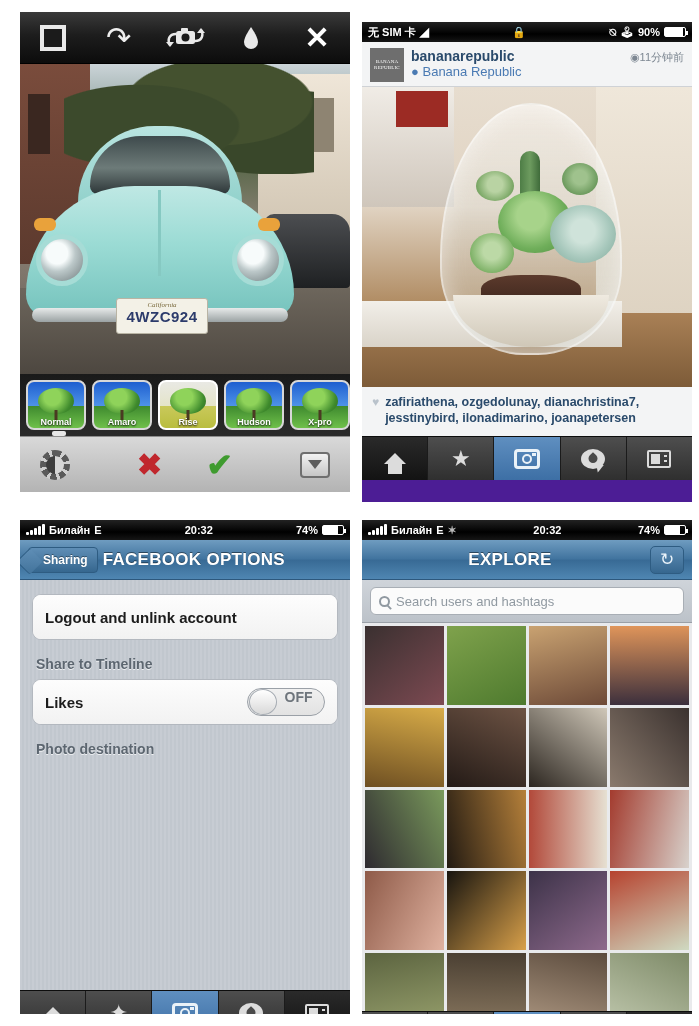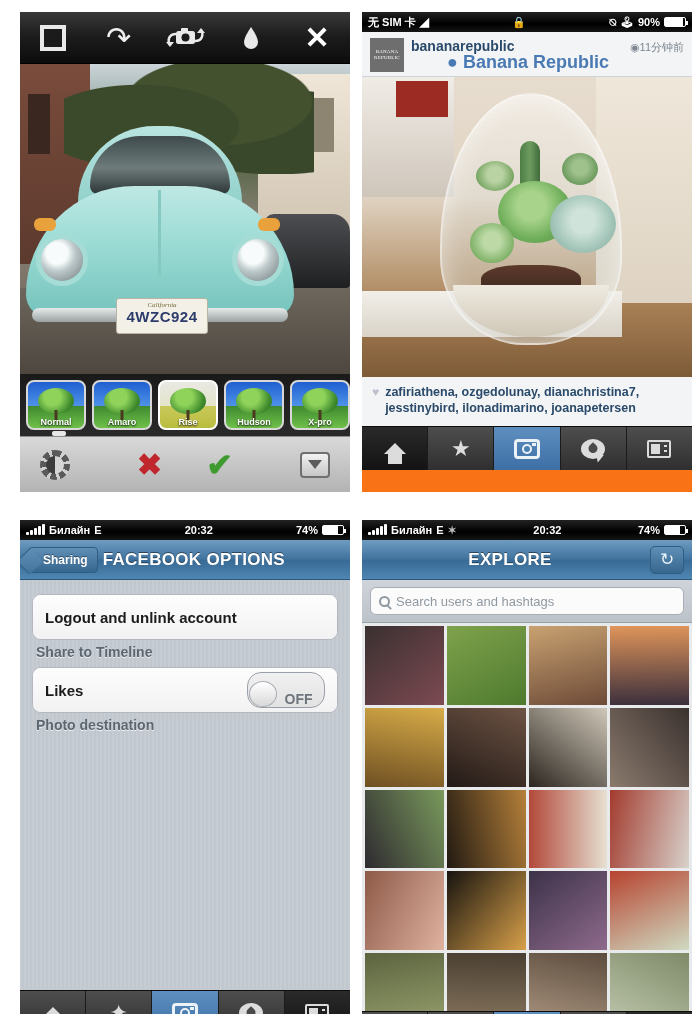--- a/index.html
+++ b/index.html
@@ -107,21 +107,21 @@
   .ic-gear::after { content:""; position:absolute; left:6px; top:6px; width:18px; height:18px; border-radius:50%;
     background: linear-gradient(90deg,#3d3d3d 50%, #d6d6d6 50%); }
   .ic-cross { font-size:30px; line-height:30px; color:#c0272d; font-weight:bold; }
   .ic-check { font-size:32px; line-height:30px; color:#3f9b2f; font-weight:bold; }
   .ic-dd { width:30px; height:26px; border:2px solid #6f6f6f; border-radius:4px;
     background: linear-gradient(180deg,#f2f2f2,#c6c6c6); display:flex; align-items:center; justify-content:center; }
   .ic-dd i { display:block; width:0;height:0;border-left:7px solid transparent;border-right:7px solid transparent;
     border-top:9px solid #5c5c5c; }
 
   
-  #panel-feed { left: 362px; top: 12px; width: 330px; height: 480px; background:#f97316; }
+  #panel-feed { left: 362px; top: 22px; width: 330px; height: 480px; background:#4c1d95; }
   .status-bar { height:20px; display:flex; align-items:center; padding:0 6px;
     background: linear-gradient(180deg,#222 0%, #000 60%, #151515 100%); color:#fff; font-size:11px; font-weight:bold; }
   .sb-left { display:flex; align-items:center; gap:4px; }
   .sb-center { flex:1; text-align:center; }
   .sb-right { display:flex; align-items:center; gap:4px; }
   .sb-bars { display:flex; align-items:flex-end; gap:1px; height:9px; }
   .sb-bars i { display:block; width:3px; background:#fff; border-radius:1px; }
   .sb-bars i:nth-child(1){height:3px} .sb-bars i:nth-child(2){height:5px}
   .sb-bars i:nth-child(3){height:7px} .sb-bars i:nth-child(4){height:9px}
   .sb-bars i:nth-child(5){height:11px}
@@ -131,21 +131,21 @@
   .battery i { display:block; height:100%; background:#fff; }
   .spinner { display:inline-block; font-size:11px; color:#bbb; }
 
   .feed-head { display:flex; align-items:flex-start; padding:6px 8px 4px 8px; background:#f3f4f5;
     border-bottom:1px solid #cfd2d6; }
   .avatar-br { width:34px; height:34px; flex:0 0 auto; background:#6e6e6e; color:#fff;
     display:flex; flex-direction:column; align-items:center; justify-content:center;
     font-size:5px; line-height:6px; letter-spacing:0.2px; font-family:"Liberation Serif", serif; text-align:center; }
   .feed-meta { flex:1; margin-left:7px; }
   .feed-user { font-size:14px; font-weight:bold; color:#2a4a6b; line-height:16px; }
-  .feed-loc { font-size:18px; font-weight:bold; color:#4a7ab3; line-height:16px;margin-left:36px; }
+  .feed-loc { font-size:13px; font-weight:normal; color:#4a7ab3; line-height:16px; }
   .feed-time { font-size:11px; color:#7d8792; white-space:nowrap; padding-top:2px; }
   .feed-photo { position:relative; width:100%; height:300px; overflow:hidden;
     background: linear-gradient(180deg,#e7ddcf 0%, #e0d3c2 40%, #b08c63 72%, #8a6a46 100%); }
   .fp-shelf { position:absolute; left:0; top:0; width:92px; height:120px; background: linear-gradient(180deg,#f0ece6,#cfc6bb); }
   .fp-red { position:absolute; left:34px; top:4px; width:52px; height:36px; background:#9c2b24; }
   .fp-wall { position:absolute; right:0; top:0; width:96px; height:230px; background: linear-gradient(180deg,#efe7da,#ded3c2); }
   .fp-floor { position:absolute; left:0; bottom:0; width:100%; height:74px; background: linear-gradient(180deg,#a98056,#7d5b38); }
   .fp-table { position:absolute; left:0; bottom:40px; width:260px; height:46px; background: linear-gradient(180deg,#f2efe9,#d9d3c8); }
   .terrarium { position:absolute; left:78px; top:16px; width:182px; height:252px;
     border-radius: 52% 52% 48% 48% / 64% 64% 36% 36%;
@@ -220,24 +220,24 @@
   .table-bg { position:relative; height:calc(100% - 40px - 44px); padding:14px 12px 0 12px;
     background: repeating-linear-gradient(90deg,#c7ccd3 0 2px,#c1c7ce 2px 4px); }
   .cell-group { background:#fafafa; border:1px solid #b3b8bf; border-radius:9px; overflow:hidden;
     box-shadow: 0 1px 0 rgba(255,255,255,0.8) inset; }
   .cell { height:44px; display:flex; align-items:center; padding:0 12px;
     background: linear-gradient(180deg,#fdfdfd,#f2f2f2); }
   .cell-title { font-size:15px; font-weight:bold; color:#1c1c1c; }
   .cell-value { margin-left:auto; font-size:14px; color:#3f5874; font-weight:bold; }
   .chev { margin-left:8px; color:#5d7a99; font-size:16px; font-weight:bold; }
   .section-hd { font-size:14px; font-weight:bold; color:#5c6670; text-shadow:0 1px 0 rgba(255,255,255,0.7);
-    padding:4px 4px 7px 4px; }
-  .switch { margin-left:auto; width:78px; height:36px; border-radius:14px;
+    padding:16px 4px 7px 4px; }
+  .switch { margin-left:auto; width:78px; height:28px; border-radius:14px;
     background: linear-gradient(180deg,#f0f0f0,#e2e2e2); border:1px solid #9aa0a7;
-    display:flex; align-items:flex-end; position:relative; }
+    display:flex; align-items:flex-start; position:relative; }
   .switch .knob { width:28px; height:26px; border-radius:50%; margin-left:1px;
     background: linear-gradient(180deg,#ffffff,#d9d9d9); border:1px solid #a6acb3; }
   .switch .lbl { flex:1; text-align:center; font-size:14px; font-weight:bold; color:#6e757c;
     padding-right:4px; }
 
   
   #panel-explore { left: 362px; top: 520px; width: 330px; height: 494px; background:#c7ccd3; }
   .search-wrap { padding:7px 8px; background: linear-gradient(180deg,#cfd4da,#bcc2c9);
     border-bottom:1px solid #9aa0a7; }
   .search-box { height:28px; border-radius:6px; background:#fbfbfb; border:1px solid #a8aeb5;

